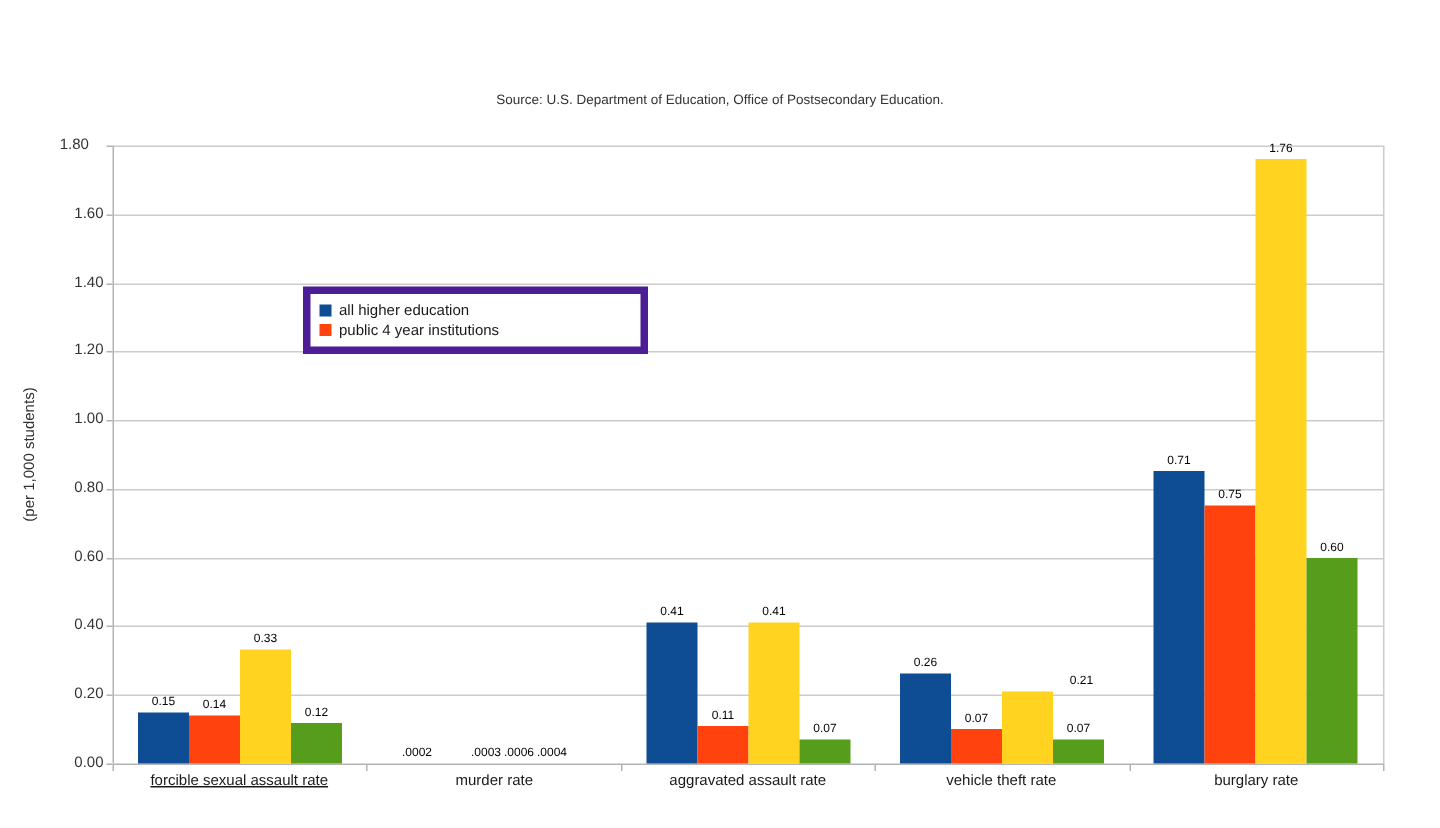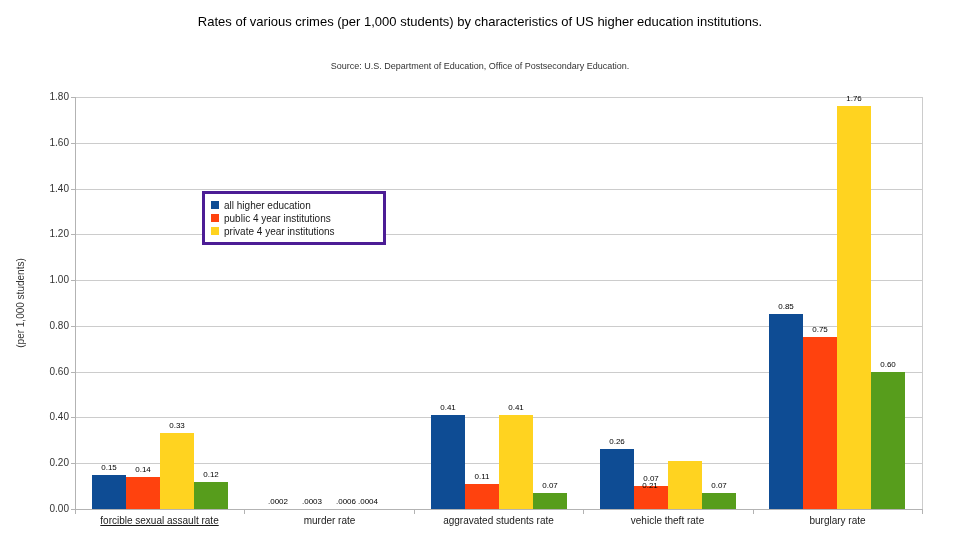--- a/index.html
+++ b/index.html
@@ -28,48 +28,43 @@
     position:absolute;width:39px;text-align:right;font-size:10px;color:#333;
   }
   .x-tick-label{
     position:absolute;width:169px;text-align:center;font-size:10px;color:#1a1a1a;
   }
   .bar{position:absolute;}
   .bar-value{
     position:absolute;width:44px;text-align:center;font-size:8px;color:#000;
   }
   .legend{
-    position:absolute;left:202px;top:191px;width:184px;
-    background:#ffffff;border:3px solid #4c1d95;
+    position:absolute;left:202px;top:191px;width:230px;
+    background:#ffffff;border:5px solid #4c1d95;
     padding:4px 6px;box-sizing:border-box;z-index:5;
   }
   .legend-item{display:flex;align-items:center;height:12px;margin:1px 0;}
   .legend-swatch{width:8px;height:8px;margin-right:5px;flex:0 0 8px;}
   .legend-label{font-size:10px;color:#1a1a1a;white-space:nowrap;}
 </style>
 </head>
 <body>
 
 <div id="stage">
-  <div class="chart-title">Rates of various crimes (per 1,000 students) by characteristics of US higher education institutions.</div>
   <div class="chart-subtitle">Source: U.S. Department of Education, Office of Postsecondary Education.</div>
   <div class="y-title">(per 1,000 students)</div>
 
   <div class="legend">
     <div class="legend-item">
       <span class="legend-swatch" style="background: rgb(14, 76, 148);"></span>
       <span class="legend-label">all higher education</span>
     </div>
     <div class="legend-item">
       <span class="legend-swatch" style="background: rgb(255, 66, 14);"></span>
       <span class="legend-label">public 4 year institutions</span>
-    </div>
-    <div class="legend-item">
-      <span class="legend-swatch" style="background: rgb(255, 211, 32);"></span>
-      <span class="legend-label">private 4 year institutions</span>
     </div>
   </div>
 
   <div id="plot">
       <div class="y-tick" style="left: 71px; top: 509px;"></div>
       <div class="y-tick-label" style="left: 30px; top: 503px;">0.00</div>
       <div class="gridline" style="left: 75px; top: 463px; width: 847px;"></div>
       <div class="y-tick" style="left: 71px; top: 463px;"></div>
       <div class="y-tick-label" style="left: 30px; top: 457px;">0.20</div>
       <div class="gridline" style="left: 75px; top: 417px; width: 847px;"></div>
@@ -88,64 +83,64 @@
       <div class="y-tick" style="left: 71px; top: 234px;"></div>
       <div class="y-tick-label" style="left: 30px; top: 228px;">1.20</div>
       <div class="gridline" style="left: 75px; top: 189px; width: 847px;"></div>
       <div class="y-tick" style="left: 71px; top: 189px;"></div>
       <div class="y-tick-label" style="left: 30px; top: 183px;">1.40</div>
       <div class="gridline" style="left: 75px; top: 143px; width: 847px;"></div>
       <div class="y-tick" style="left: 71px; top: 143px;"></div>
       <div class="y-tick-label" style="left: 30px; top: 137px;">1.60</div>
       <div class="gridline" style="left: 75px; top: 97px; width: 847px;"></div>
       <div class="y-tick" style="left: 71px; top: 97px;"></div>
-      <div class="y-tick-label" style="left: 30px; top: 91px;">1.80</div>
+      <div class="y-tick-label" style="left: 30px; top: 91px; text-align: center;">1.80</div>
       <div class="axis-line" style="left: 75px; top: 97px; width: 1px; height: 412px;"></div>
       <div class="axis-line" style="left: 922px; top: 97px; width: 1px; height: 412px; background: rgb(204, 204, 204);"></div>
       <div class="axis-line" style="left: 75px; top: 509px; width: 848px; height: 1px;"></div>
       <div class="x-tick" style="left: 75px; top: 510px;"></div>
       <div class="x-tick" style="left: 244px; top: 510px;"></div>
       <div class="x-tick" style="left: 414px; top: 510px;"></div>
       <div class="x-tick" style="left: 583px; top: 510px;"></div>
       <div class="x-tick" style="left: 753px; top: 510px;"></div>
       <div class="x-tick" style="left: 922px; top: 510px;"></div>
       <div class="bar" style="left: 92px; top: 475px; width: 34px; height: 34px; background: rgb(14, 76, 148);"></div>
       <div class="bar-value" style="left: 87px; top: 463px;">0.15</div>
       <div class="bar" style="left: 126px; top: 477px; width: 34px; height: 32px; background: rgb(255, 66, 14);"></div>
       <div class="bar-value" style="left: 121px; top: 465px;">0.14</div>
       <div class="bar" style="left: 160px; top: 433px; width: 34px; height: 76px; background: rgb(255, 211, 32);"></div>
       <div class="bar-value" style="left: 155px; top: 421px;">0.33</div>
       <div class="bar" style="left: 194px; top: 482px; width: 34px; height: 27px; background: rgb(87, 157, 28);"></div>
       <div class="bar-value" style="left: 189px; top: 470px;">0.12</div>
       <div class="x-tick-label" style="left: 75px; top: 515px; text-decoration: underline;">forcible sexual assault rate</div>
       <div class="bar-value" style="left: 256px; top: 497px;">.0002</div>
-      <div class="bar-value" style="left: 290px; top: 497px;">.0003</div>
+      <div class="bar-value" style="left: 290px; top: 497px; text-align: right;">.0003</div>
       <div class="bar-value" style="left: 324px; top: 497px;">.0006</div>
       <div class="bar-value" style="left: 346px; top: 497px;">.0004</div>
       <div class="x-tick-label" style="left: 245px; top: 515px;">murder rate</div>
       <div class="bar" style="left: 431px; top: 415px; width: 34px; height: 94px; background: rgb(14, 76, 148);"></div>
       <div class="bar-value" style="left: 426px; top: 403px;">0.41</div>
       <div class="bar" style="left: 465px; top: 484px; width: 34px; height: 25px; background: rgb(255, 66, 14);"></div>
       <div class="bar-value" style="left: 460px; top: 472px;">0.11</div>
       <div class="bar" style="left: 499px; top: 415px; width: 34px; height: 94px; background: rgb(255, 211, 32);"></div>
       <div class="bar-value" style="left: 494px; top: 403px;">0.41</div>
       <div class="bar" style="left: 533px; top: 493px; width: 34px; height: 16px; background: rgb(87, 157, 28);"></div>
       <div class="bar-value" style="left: 528px; top: 481px;">0.07</div>
-      <div class="x-tick-label" style="left: 414px; top: 515px;">aggravated students rate</div>
+      <div class="x-tick-label" style="left: 414px; top: 515px;">aggravated assault rate</div>
       <div class="bar" style="left: 600px; top: 449px; width: 34px; height: 60px; background: rgb(14, 76, 148);"></div>
       <div class="bar-value" style="left: 595px; top: 437px;">0.26</div>
       <div class="bar" style="left: 634px; top: 486px; width: 34px; height: 23px; background: rgb(255, 66, 14);"></div>
       <div class="bar-value" style="left: 629px; top: 474px;">0.07</div>
       <div class="bar" style="left: 668px; top: 461px; width: 34px; height: 48px; background: rgb(255, 211, 32);"></div>
-      <div class="bar-value" style="left: 628px; top: 449px; margin-top: 32px;">0.21</div>
+      <div class="bar-value" style="left: 699px; top: 449px;">0.21</div>
       <div class="bar" style="left: 702px; top: 493px; width: 34px; height: 16px; background: rgb(87, 157, 28);"></div>
       <div class="bar-value" style="left: 697px; top: 481px;">0.07</div>
       <div class="x-tick-label" style="left: 583px; top: 515px;">vehicle theft rate</div>
       <div class="bar" style="left: 769px; top: 314px; width: 34px; height: 195px; background: rgb(14, 76, 148);"></div>
-      <div class="bar-value" style="left: 764px; top: 302px;">0.85</div>
+      <div class="bar-value" style="left: 764px; top: 302px;">0.71</div>
       <div class="bar" style="left: 803px; top: 337px; width: 34px; height: 172px; background: rgb(255, 66, 14);"></div>
       <div class="bar-value" style="left: 798px; top: 325px;">0.75</div>
       <div class="bar" style="left: 837px; top: 106px; width: 34px; height: 403px; background: rgb(255, 211, 32);"></div>
       <div class="bar-value" style="left: 832px; top: 94px;">1.76</div>
       <div class="bar" style="left: 871px; top: 372px; width: 34px; height: 137px; background: rgb(87, 157, 28);"></div>
       <div class="bar-value" style="left: 866px; top: 360px;">0.60</div>
       <div class="x-tick-label" style="left: 753px; top: 515px;">burglary rate</div>
     </div>
 </div>
 

